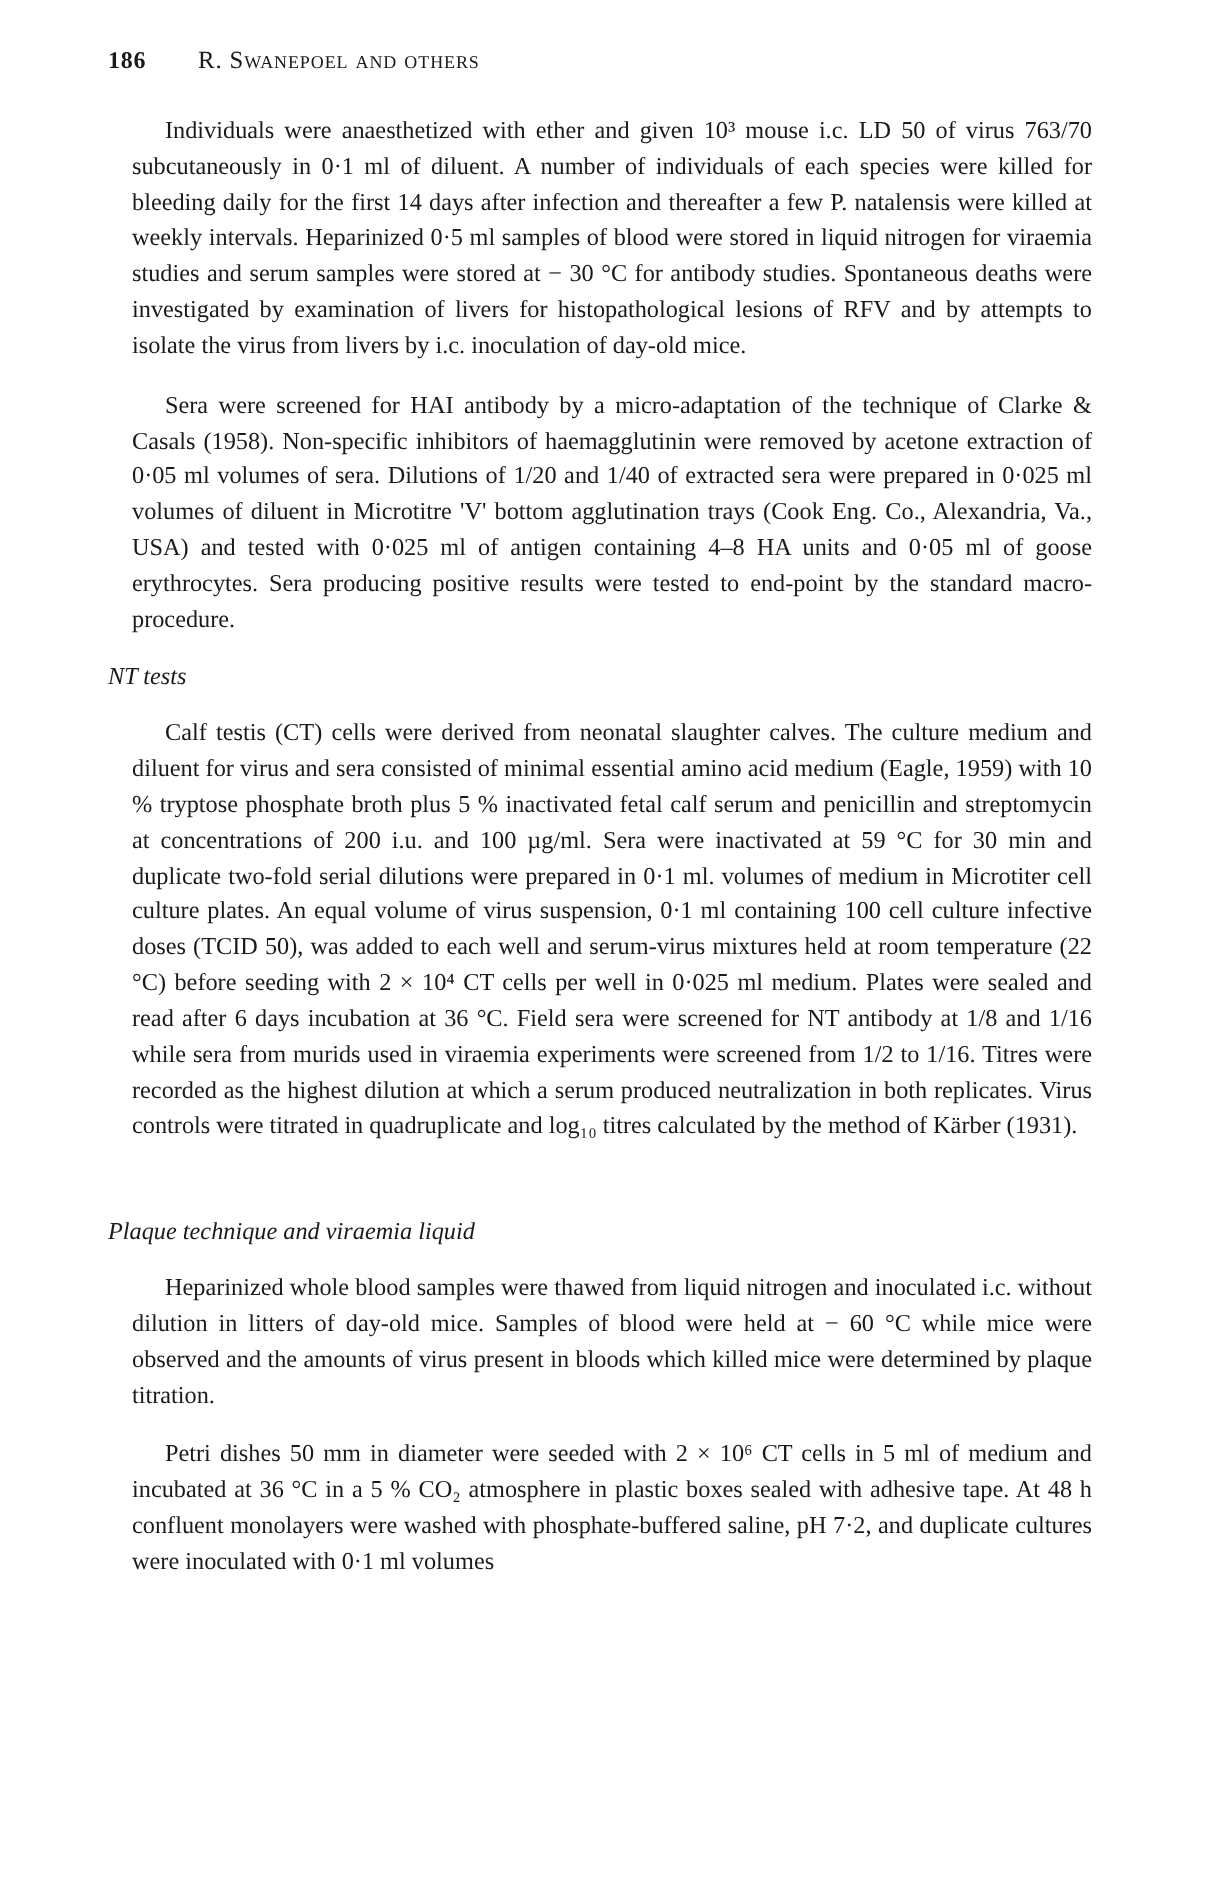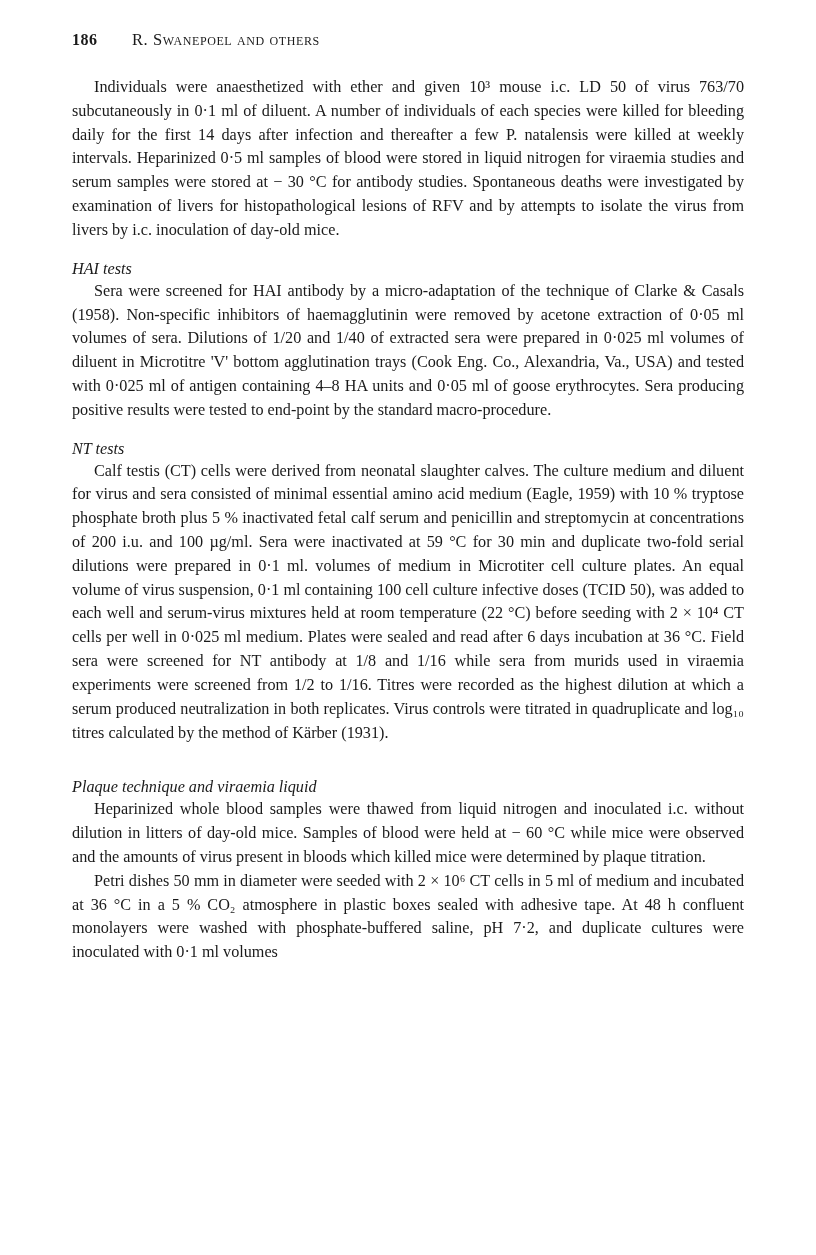--- a/index.html
+++ b/index.html
@@ -36,21 +36,21 @@
     flex: 1;
     text-align: left;
     font-size: 16.5px;
     letter-spacing: 0.6px;
     margin-left: -60px;
   }
   .running-head .sc {
     font-variant: small-caps;
   }
   p {
-    margin: 0;
+    margin: 16px;
     font-size: 16.2px;
     line-height: 1.47;
     text-align: justify;
     text-justify: inter-word;
     hyphens: none;
   }
   p.indent {
     text-indent: 22px;
   }
   p + p {
@@ -74,21 +74,20 @@
   <div class="header-row">
     <div class="folio">186</div>
     <div class="running-head">
       <span class="sc">R. Swanepoel</span>
       <span class="sc">and others</span>
     </div>
   </div>
 
   <p class="indent">Individuals were anaesthetized with ether and given 10³ mouse i.c. LD 50 of virus 763/70 subcutaneously in 0·1 ml of diluent. A number of individuals of each species were killed for bleeding daily for the first 14 days after infection and thereafter a few P. natalensis were killed at weekly intervals. Heparinized 0·5 ml samples of blood were stored in liquid nitrogen for viraemia studies and serum samples were stored at − 30 °C for antibody studies. Spontaneous deaths were investigated by examination of livers for histopathological lesions of RFV and by attempts to isolate the virus from livers by i.c. inoculation of day-old mice.</p>
 
-  <div class="sec-head">HAI tests</div>
   <p class="indent">Sera were screened for HAI antibody by a micro-adaptation of the technique of Clarke &amp; Casals (1958). Non-specific inhibitors of haemagglutinin were removed by acetone extraction of 0·05 ml volumes of sera. Dilutions of 1/20 and 1/40 of extracted sera were prepared in 0·025 ml volumes of diluent in Microtitre 'V' bottom agglutination trays (Cook Eng. Co., Alexandria, Va., USA) and tested with 0·025 ml of antigen containing 4–8 HA units and 0·05 ml of goose erythrocytes. Sera producing positive results were tested to end-point by the standard macro-procedure.</p>
 
   <div class="sec-head">NT tests</div>
   <p class="indent">Calf testis (CT) cells were derived from neonatal slaughter calves. The culture medium and diluent for virus and sera consisted of minimal essential amino acid medium (Eagle, 1959) with 10 % tryptose phosphate broth plus 5 % inactivated fetal calf serum and penicillin and streptomycin at concentrations of 200 i.u. and 100 µg/ml. Sera were inactivated at 59 °C for 30 min and duplicate two-fold serial dilutions were prepared in 0·1 ml. volumes of medium in Microtiter cell culture plates. An equal volume of virus suspension, 0·1 ml containing 100 cell culture infective doses (TCID 50), was added to each well and serum-virus mixtures held at room temperature (22 °C) before seeding with 2 × 10⁴ CT cells per well in 0·025 ml medium. Plates were sealed and read after 6 days incubation at 36 °C. Field sera were screened for NT antibody at 1/8 and 1/16 while sera from murids used in viraemia experiments were screened from 1/2 to 1/16. Titres were recorded as the highest dilution at which a serum produced neutralization in both replicates. Virus controls were titrated in quadruplicate and log₁₀ titres calculated by the method of Kärber (1931).</p>
 
   <div class="blockgap"></div>
 
   <div class="sec-head">Plaque technique and viraemia liquid</div>
   <p class="indent">Heparinized whole blood samples were thawed from liquid nitrogen and inoculated i.c. without dilution in litters of day-old mice. Samples of blood were held at − 60 °C while mice were observed and the amounts of virus present in bloods which killed mice were determined by plaque titration.</p>
   <p class="indent">Petri dishes 50 mm in diameter were seeded with 2 × 10⁶ CT cells in 5 ml of medium and incubated at 36 °C in a 5 % CO₂ atmosphere in plastic boxes sealed with adhesive tape. At 48 h confluent monolayers were washed with phosphate-buffered saline, pH 7·2, and duplicate cultures were inoculated with 0·1 ml volumes</p>

